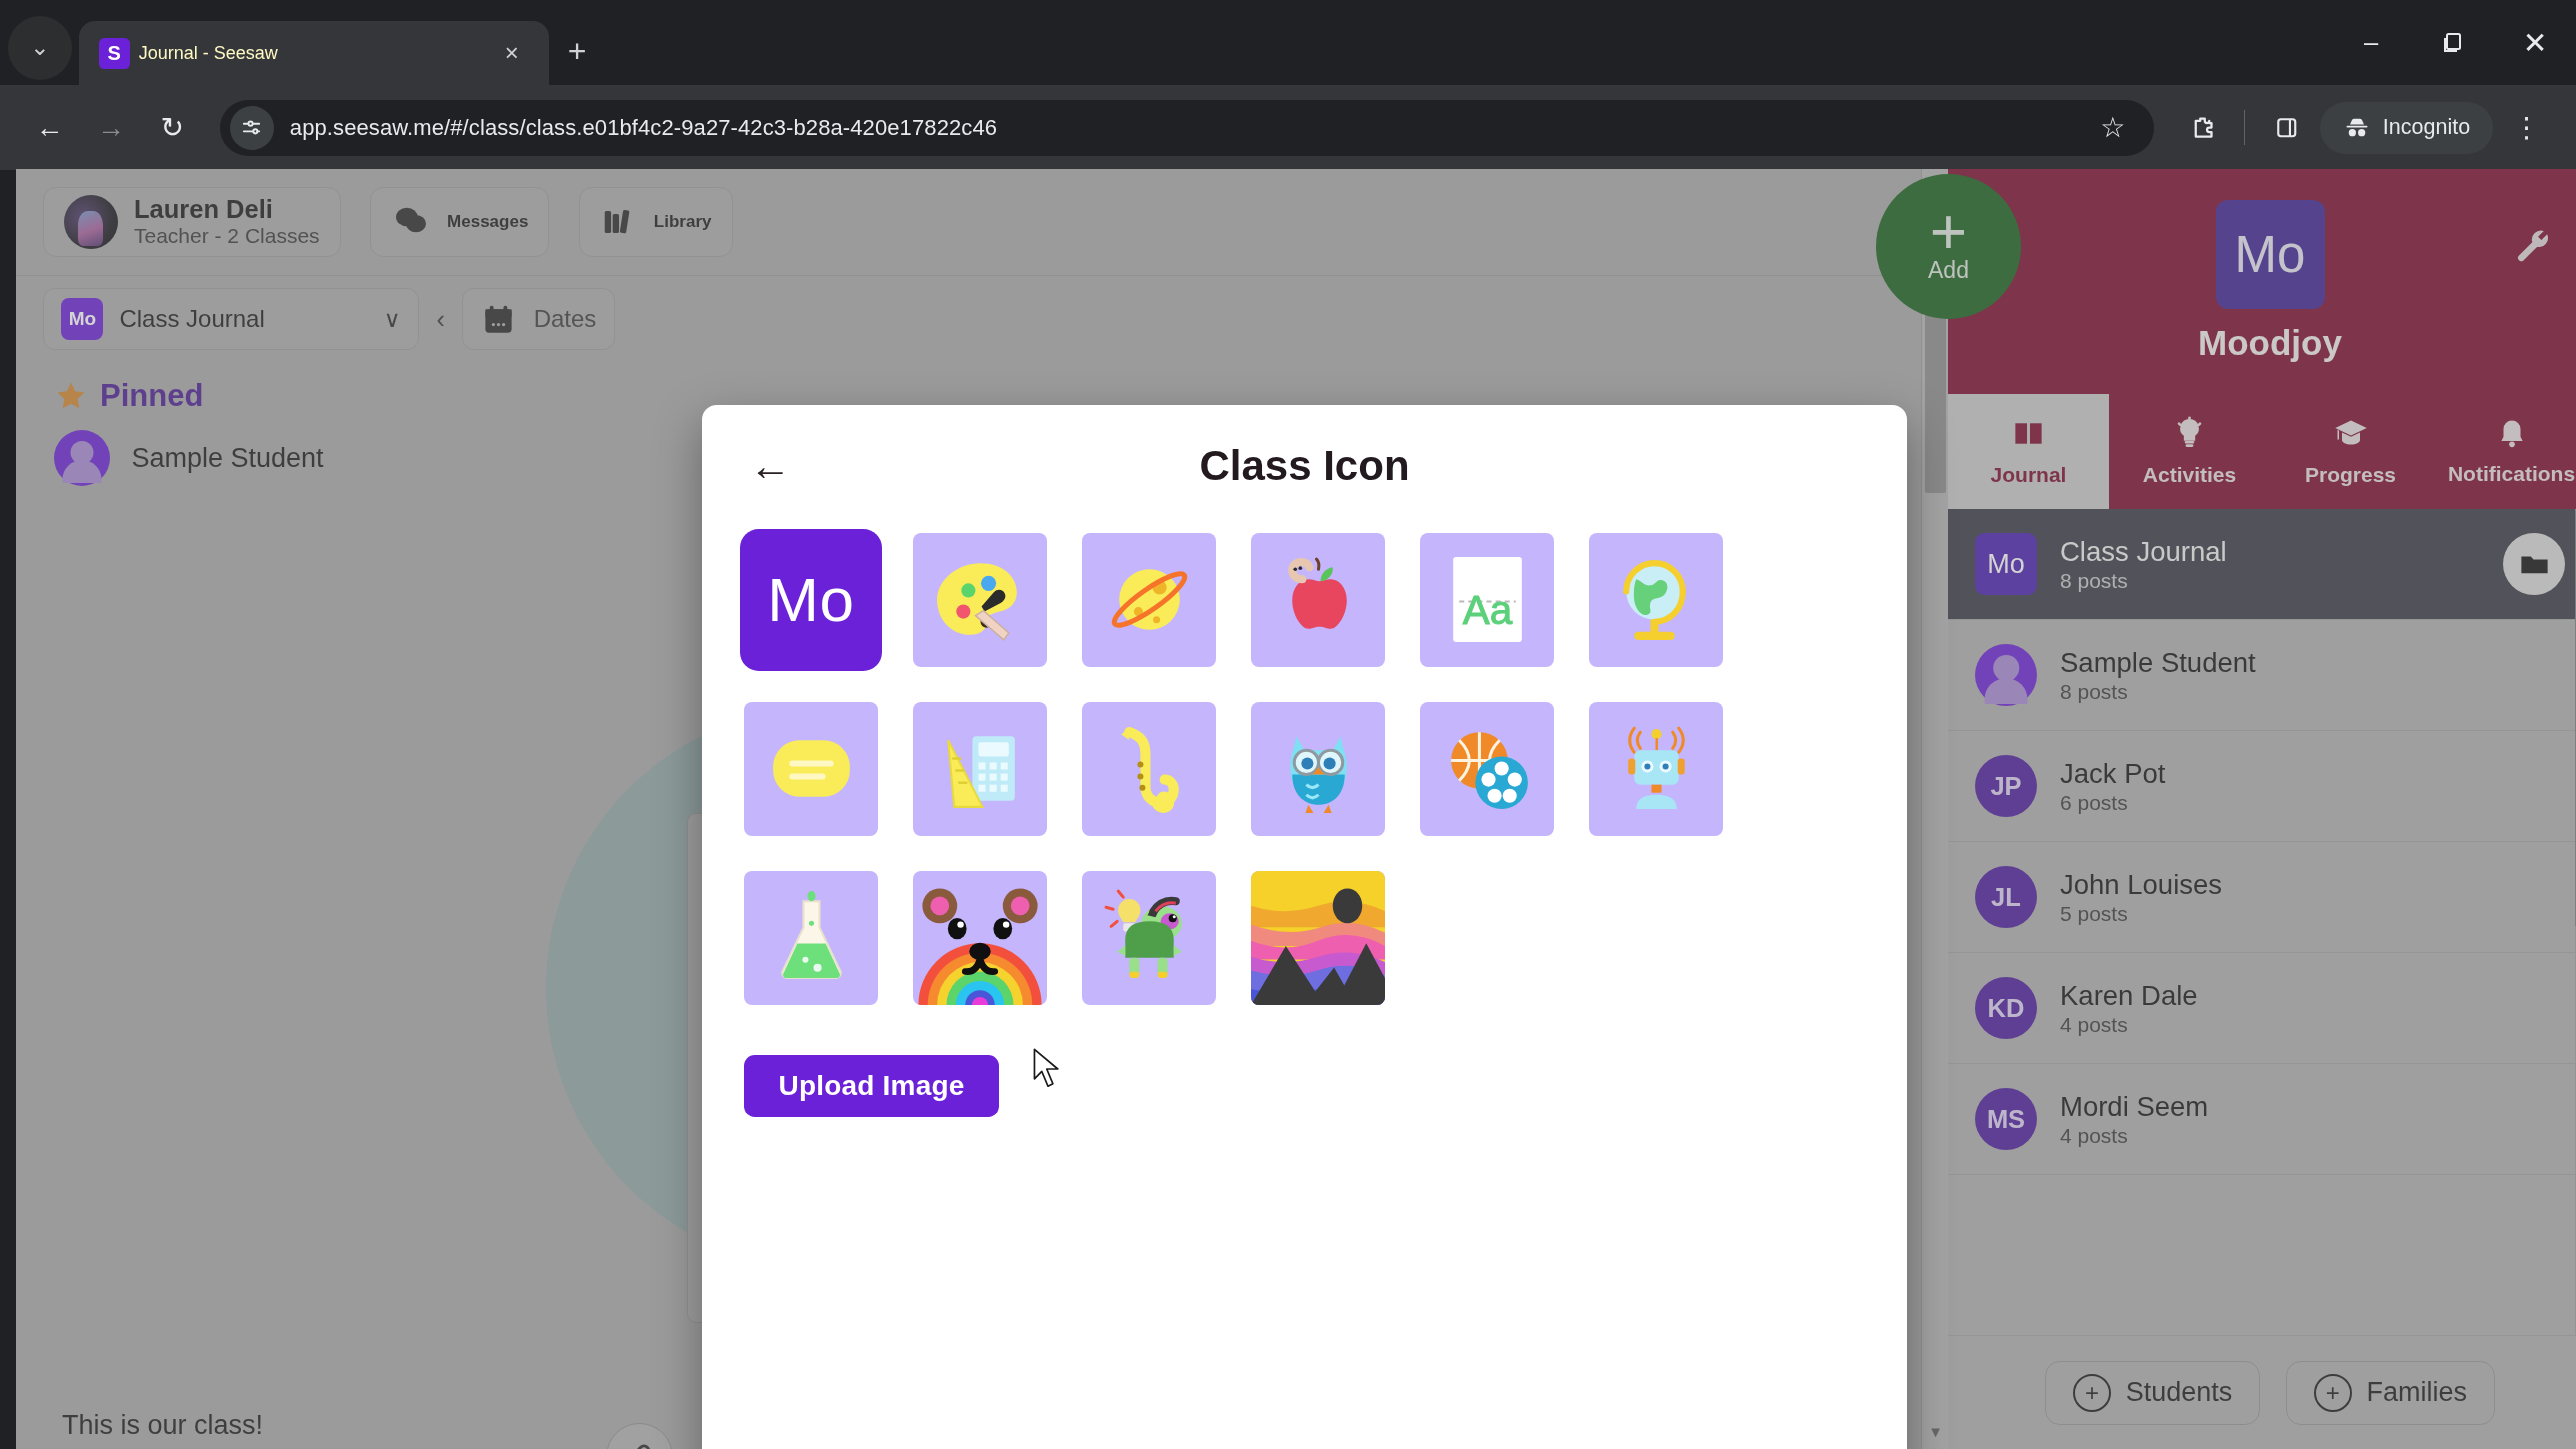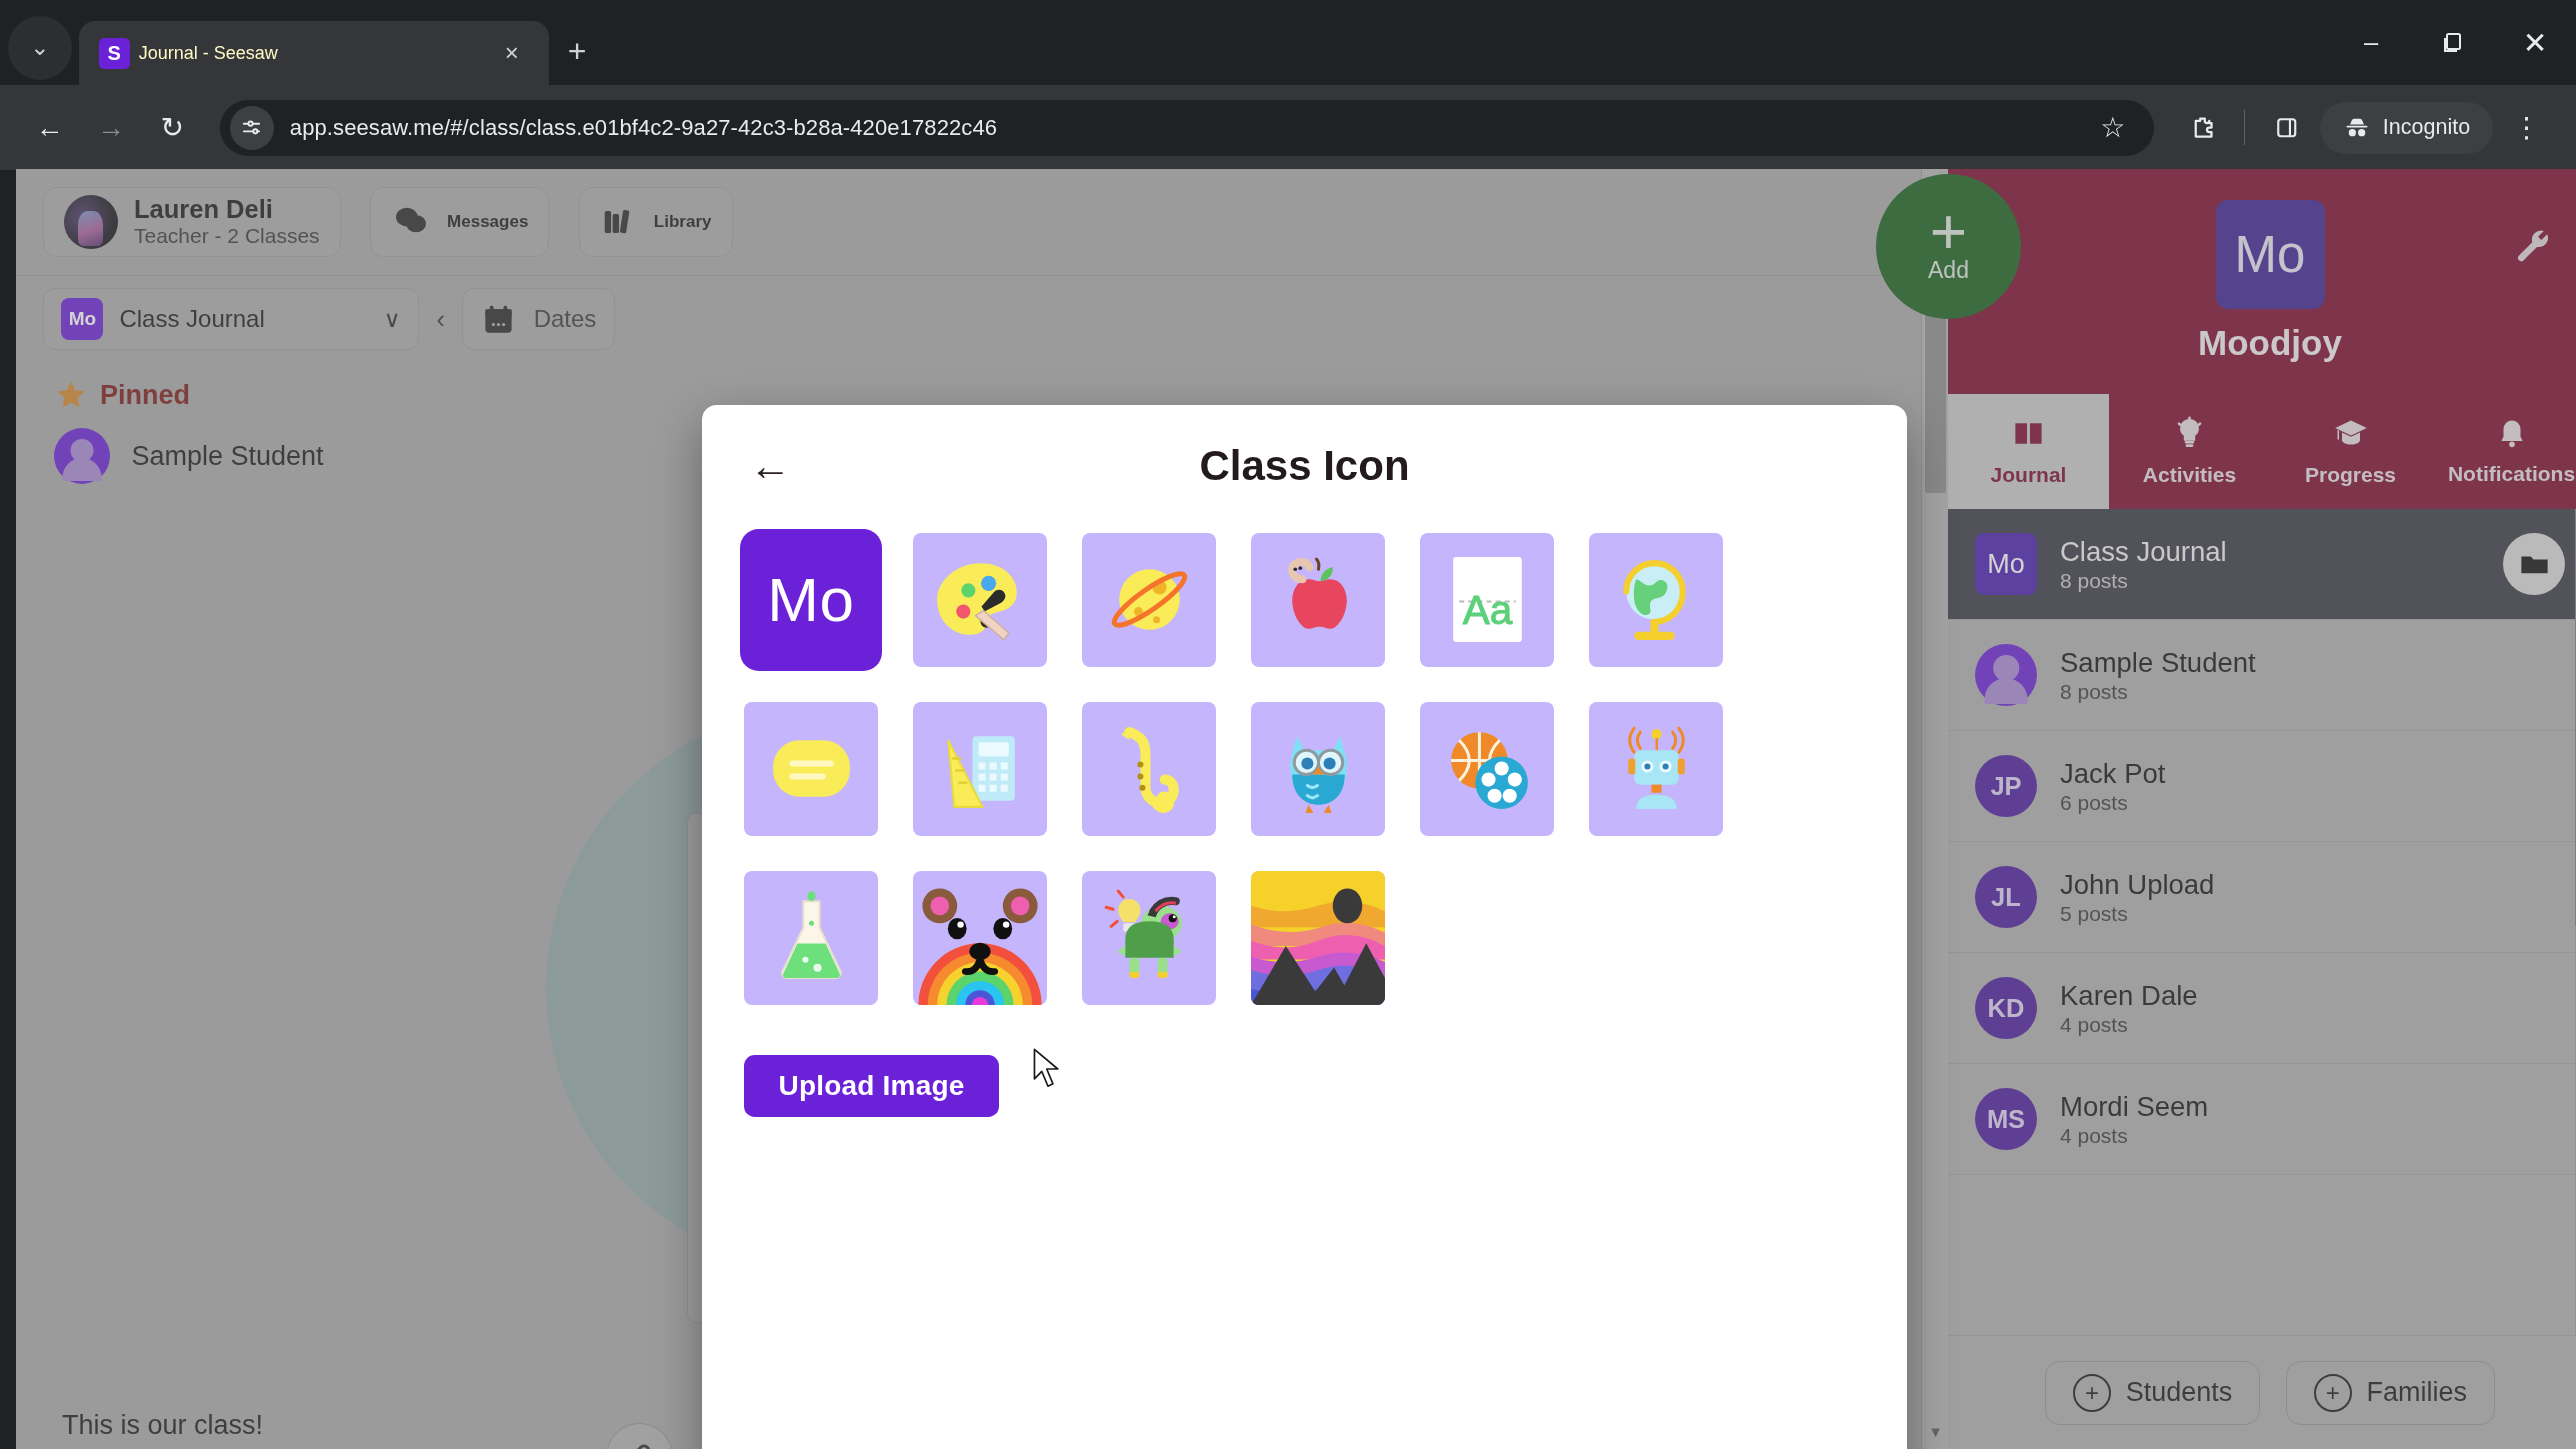--- a/index.html
+++ b/index.html
@@ -112,21 +112,21 @@
   }
   .class-select .lbl { font-size:24px; color:#1b1b1b; flex:1;}
   .chev { font-size:23px; color:#2b2b2b; }
   .arrow-left-small { font-size:25.5px; color:#3a3a3a; }
   .dates-chip {
     height:62px; border:0.7px solid #9b9b9b; border-radius:12px; display:flex;
     align-items:center; padding:0 17.4px; gap:18px; background:#acacac; font-size:24px; color:#3c3c3c;
   }
 
   .pinned-row { padding: 16px 38px 0 38px; display:flex; align-items:center; gap:12px; }
-  .pinned-row .txt { font-size:27px; font-weight:bold; color:#7f1d1d; }
+  .pinned-row .txt { font-size:31px; font-weight:bold; color:#4c1d95; }
   .pinned-student { padding: 16px 38px; display:flex; align-items:center; gap:21.5px; }
   .circle-av {
     width:56px;height:56px;border-radius:50%;background:#6b21d8;position:relative;flex:none;
   }
   .circle-av::before{content:"";position:absolute;left:50%;top:20%;transform:translateX(-50%);
     width:23px;height:23px;border-radius:50%;background:#a98ad4;}
   .circle-av::after{content:"";position:absolute;left:50%;bottom:6%;transform:translateX(-50%);
     width:39px;height:23px;border-radius:20px 20px 0 0;background:#a98ad4;}
   .pinned-student .nm { font-size:27px; color:#1b1b1b; }
 
@@ -503,21 +503,21 @@
           <div class="av">JP</div>
           <div class="meta">
             <div class="nm">Jack Pot</div>
             <div class="cnt">6 posts</div>
           </div>
         </div>
 
         <div class="sb-row">
           <div class="av">JL</div>
           <div class="meta">
-            <div class="nm">John Upload</div>
+            <div class="nm">John Louises</div>
             <div class="cnt">5 posts</div>
           </div>
         </div>
 
         <div class="sb-row">
           <div class="av">KD</div>
           <div class="meta">
             <div class="nm">Karen Dale</div>
             <div class="cnt">4 posts</div>
           </div>

